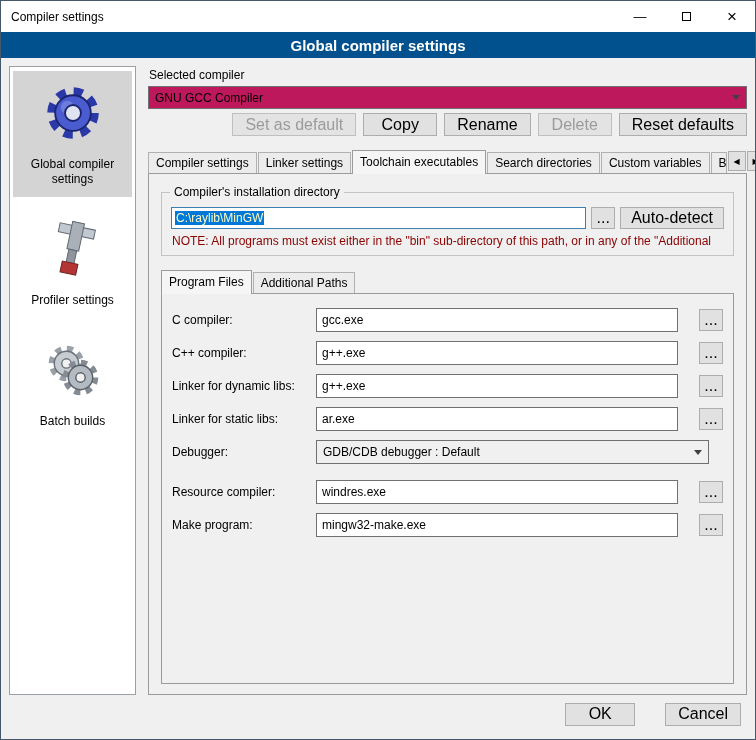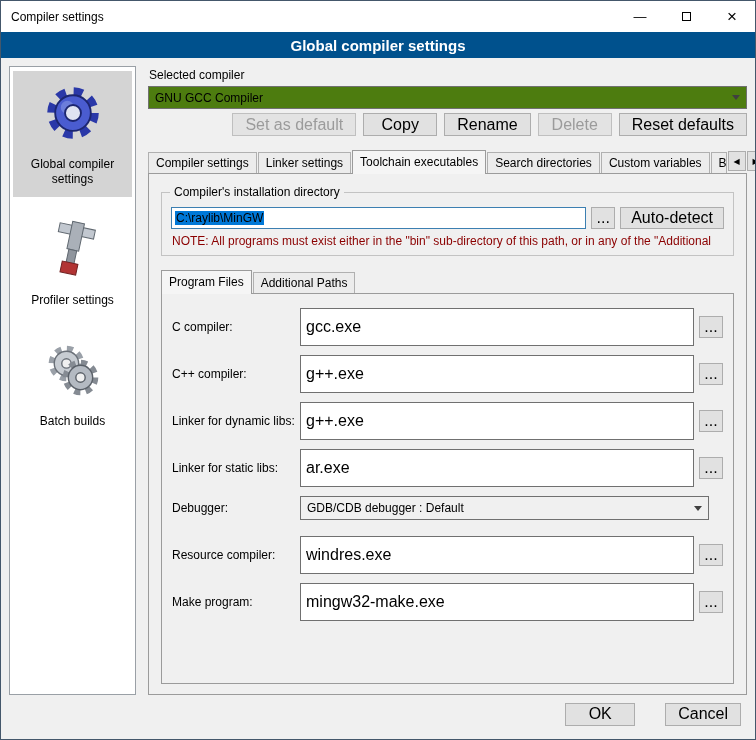--- a/index.html
+++ b/index.html
@@ -30,21 +30,21 @@
              flex-direction:column; gap:10px; flex-shrink:0; }
   .side-item { display:flex; flex-direction:column; align-items:center; padding:10px 2px 10px; cursor:pointer; }
   .side-item.selected { background:#d4d4d4; }
   .side-icon { height:64px; display:flex; align-items:center; justify-content:center; }
   .side-label { text-align:center; margin-top:12px; line-height:1.25; }
 
   
   .main { flex:1; display:flex; flex-direction:column; min-width:0; }
   .section-label { margin:2px 0 4px 1px; }
 
-  .combo { height:23px; background:#4d7c0f; border:1px solid #707070; display:flex; align-items:center;
+  .combo { height:23px; background:#be185d; border:1px solid #707070; display:flex; align-items:center;
            padding:0 6px; cursor:pointer; }
   .combo .combo-text { flex:1; overflow:hidden; white-space:nowrap; }
   .arrow-down { width:0; height:0; border-left:4px solid transparent; border-right:4px solid transparent;
                 border-top:5px solid #404040; margin-left:6px; flex-shrink:0; }
 
   .btn { height:23px; background:#e1e1e1; border:1px solid #adadad; font-family:inherit; font-size:16px;
          padding:0 12px; cursor:pointer; color:#000; }
   .btn:disabled { color:#9b9b9b; border-color:#bfbfbf; background:#e3e3e3; cursor:default; }
   .btn-row { display:flex; justify-content:flex-end; gap:7px; margin:4px 0 14px; }
   .btn-row .btn.wide { min-width:104px; } .btn-row .btn.mid { min-width:74px; }
@@ -60,34 +60,34 @@
 
   .tab-panel { flex:1; border:1px solid #9b9b9b; background:#f0f0f0; padding:12px 12px 10px;
                display:flex; flex-direction:column; min-height:0; }
 
   
   .groupbox { border:1px solid #c3c3c3; position:relative; padding:14px 9px 6px; margin-top:6px; }
   .groupbox-title { position:absolute; top:-8px; left:8px; background:#f0f0f0; padding:0 4px; }
   .install-row { display:flex; align-items:center; gap:5px; }
   .install-input { flex:1; height:22px; border:1px solid #3c7fb1; background:#fff; display:flex;
                    align-items:center; padding:0 3px; overflow:hidden; cursor:text; }
-  .install-input .sel { background:var(--selection-blue,#0078d7); color:#000000; padding:0 1px; white-space:nowrap; }
+  .install-input .sel { background:var(--selection-blue,#0078d7); color:#fef9c3; padding:0 1px; white-space:nowrap; }
   .browse-btn { width:24px; min-width:24px; height:22px; padding:0; }
   .autodetect { height:22px; padding:0 10px; }
   .note { color:var(--note-red,#8b0000); margin:5px 0 1px 1px; white-space:nowrap; overflow:hidden; }
 
   
   .subtab-area { margin-top:14px; display:flex; flex-direction:column; flex:1; min-height:0; }
   .sub-panel { flex:1; border:1px solid #9b9b9b; background:#f0f0f0; padding:14px 10px 10px; }
 
-  .form-row { display:flex; align-items:center; margin-bottom:9px; }
+  .form-row { display:flex; align-items:center; margin-bottom:9px;gap:16px; }
   .form-row.gap-after { margin-bottom:16px; }
   .f-label { width:128px; flex-shrink:0; }
-  .f-input { flex:1; height:38px; border:1px solid #707070; background:#fff; font-family:inherit;
-             font-size:16px; padding:1px 5px; min-width:0; }
+  .f-input { flex:1; height:24px; border:1px solid #707070; background:#fff; font-family:inherit;
+             font-size:12px; padding:1px 5px; min-width:0; }
   .f-browse { margin-left:5px; }
   .f-select { flex:1; height:24px; border:1px solid #707070; background:#f0f0f0; display:flex;
               align-items:center; padding:0 6px; margin-right:14px; cursor:pointer; }
   .f-select .combo-text { flex:1; overflow:hidden; white-space:nowrap; }
 
   
   .footer { height:40px; display:flex; justify-content:flex-end; align-items:center; gap:30px;
             padding:0 14px 10px; flex-shrink:0; }
   .footer .btn { min-width:70px; }
 </style>

